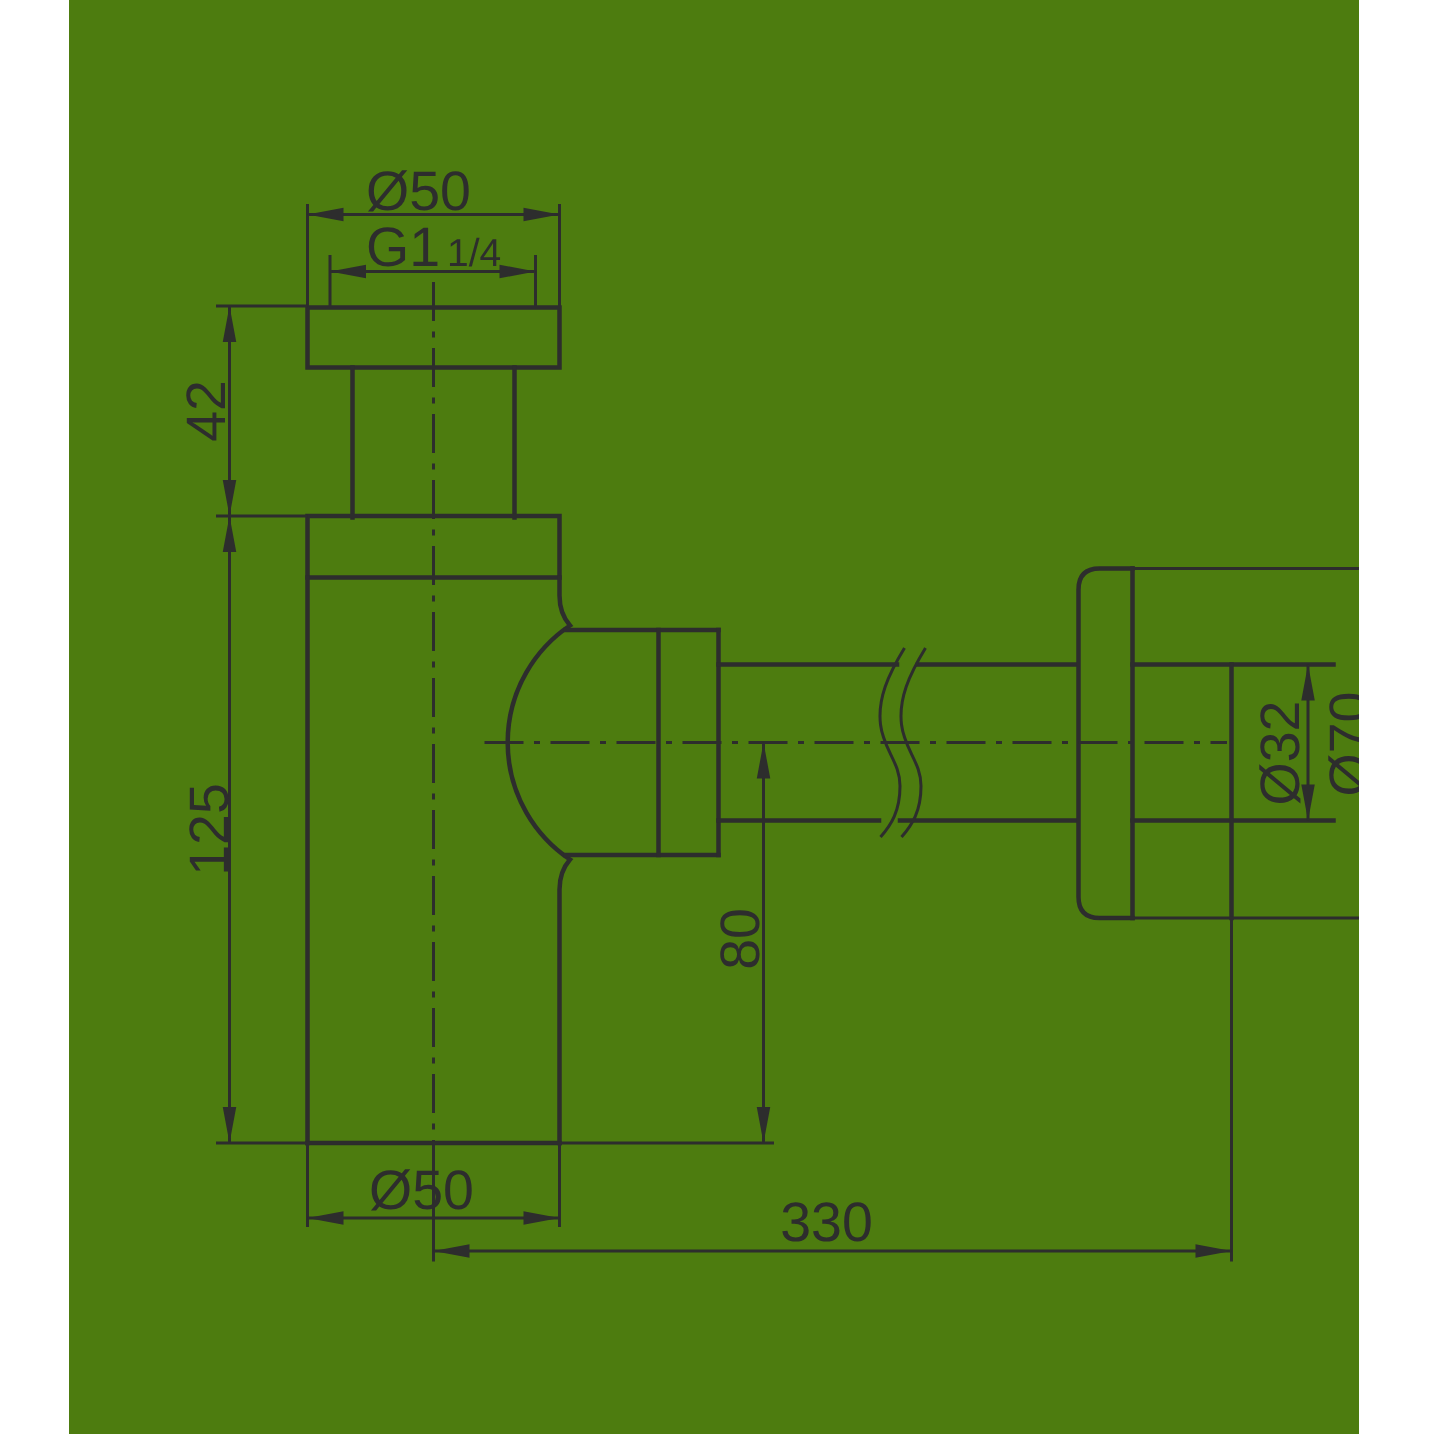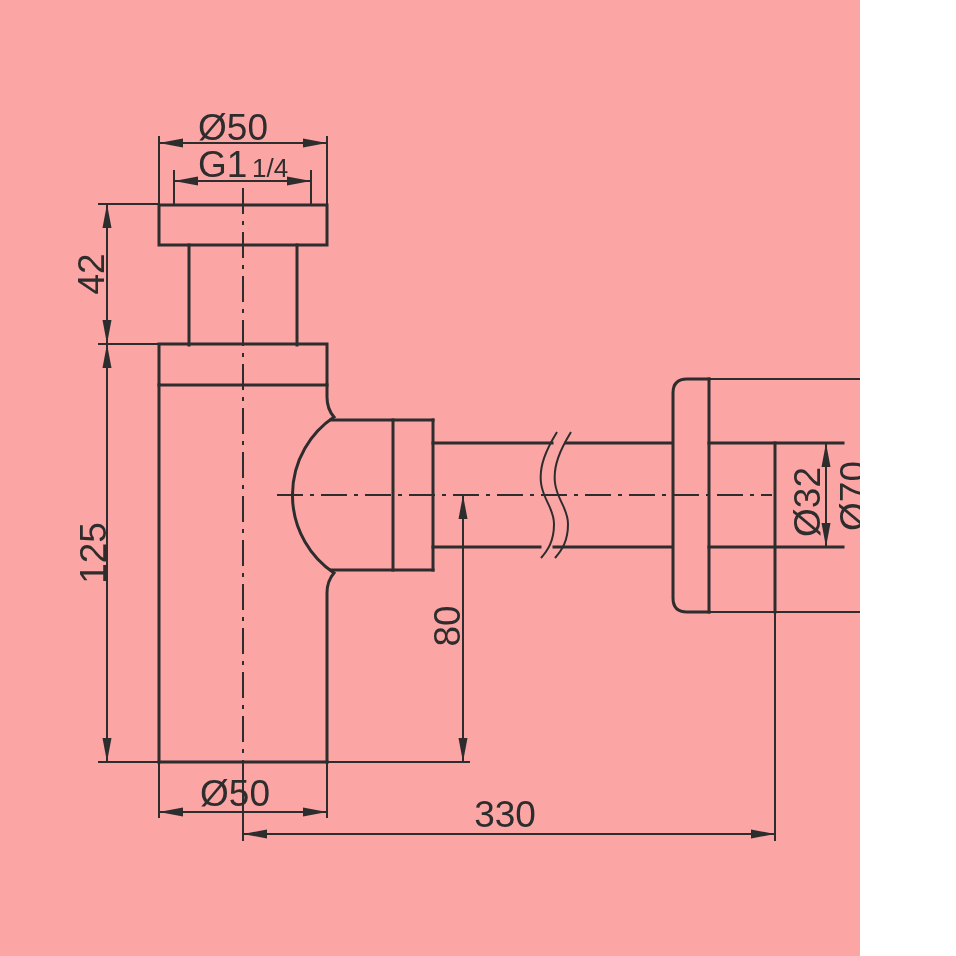--- a/index.html
+++ b/index.html
@@ -1,16 +1,16 @@
 <!DOCTYPE html>
 <html><head>
 <meta charset="utf-8">
 <style>
   html,body{margin:0;padding:0;background:#ffffff;}
-  .stage{width:860px;height:956px;background:#fca5a5;position:relative;overflow:hidden;}
+  .stage{width:860px;height:956px;background:#4d7c0f;position:relative;overflow:hidden;margin-left:46px;}
   svg{display:block;}
   .outline{stroke:#2d2d2d;stroke-width:3;fill:none;stroke-linecap:square;}
   .thin{stroke:#2d2d2d;stroke-width:2;fill:none;stroke-linecap:butt;}
   .centerline{stroke:#2d2d2d;stroke-width:2;fill:none;stroke-dasharray:26 7 4 7;}
   .arrow{fill:#2d2d2d;stroke:none;}
   text{fill:#2d2d2d;font-family:"Liberation Sans","DejaVu Sans",sans-serif;}
   .dimtext{font-size:37px;}
   .dimtext-small{font-size:26px;}
 </style>
 </head>

